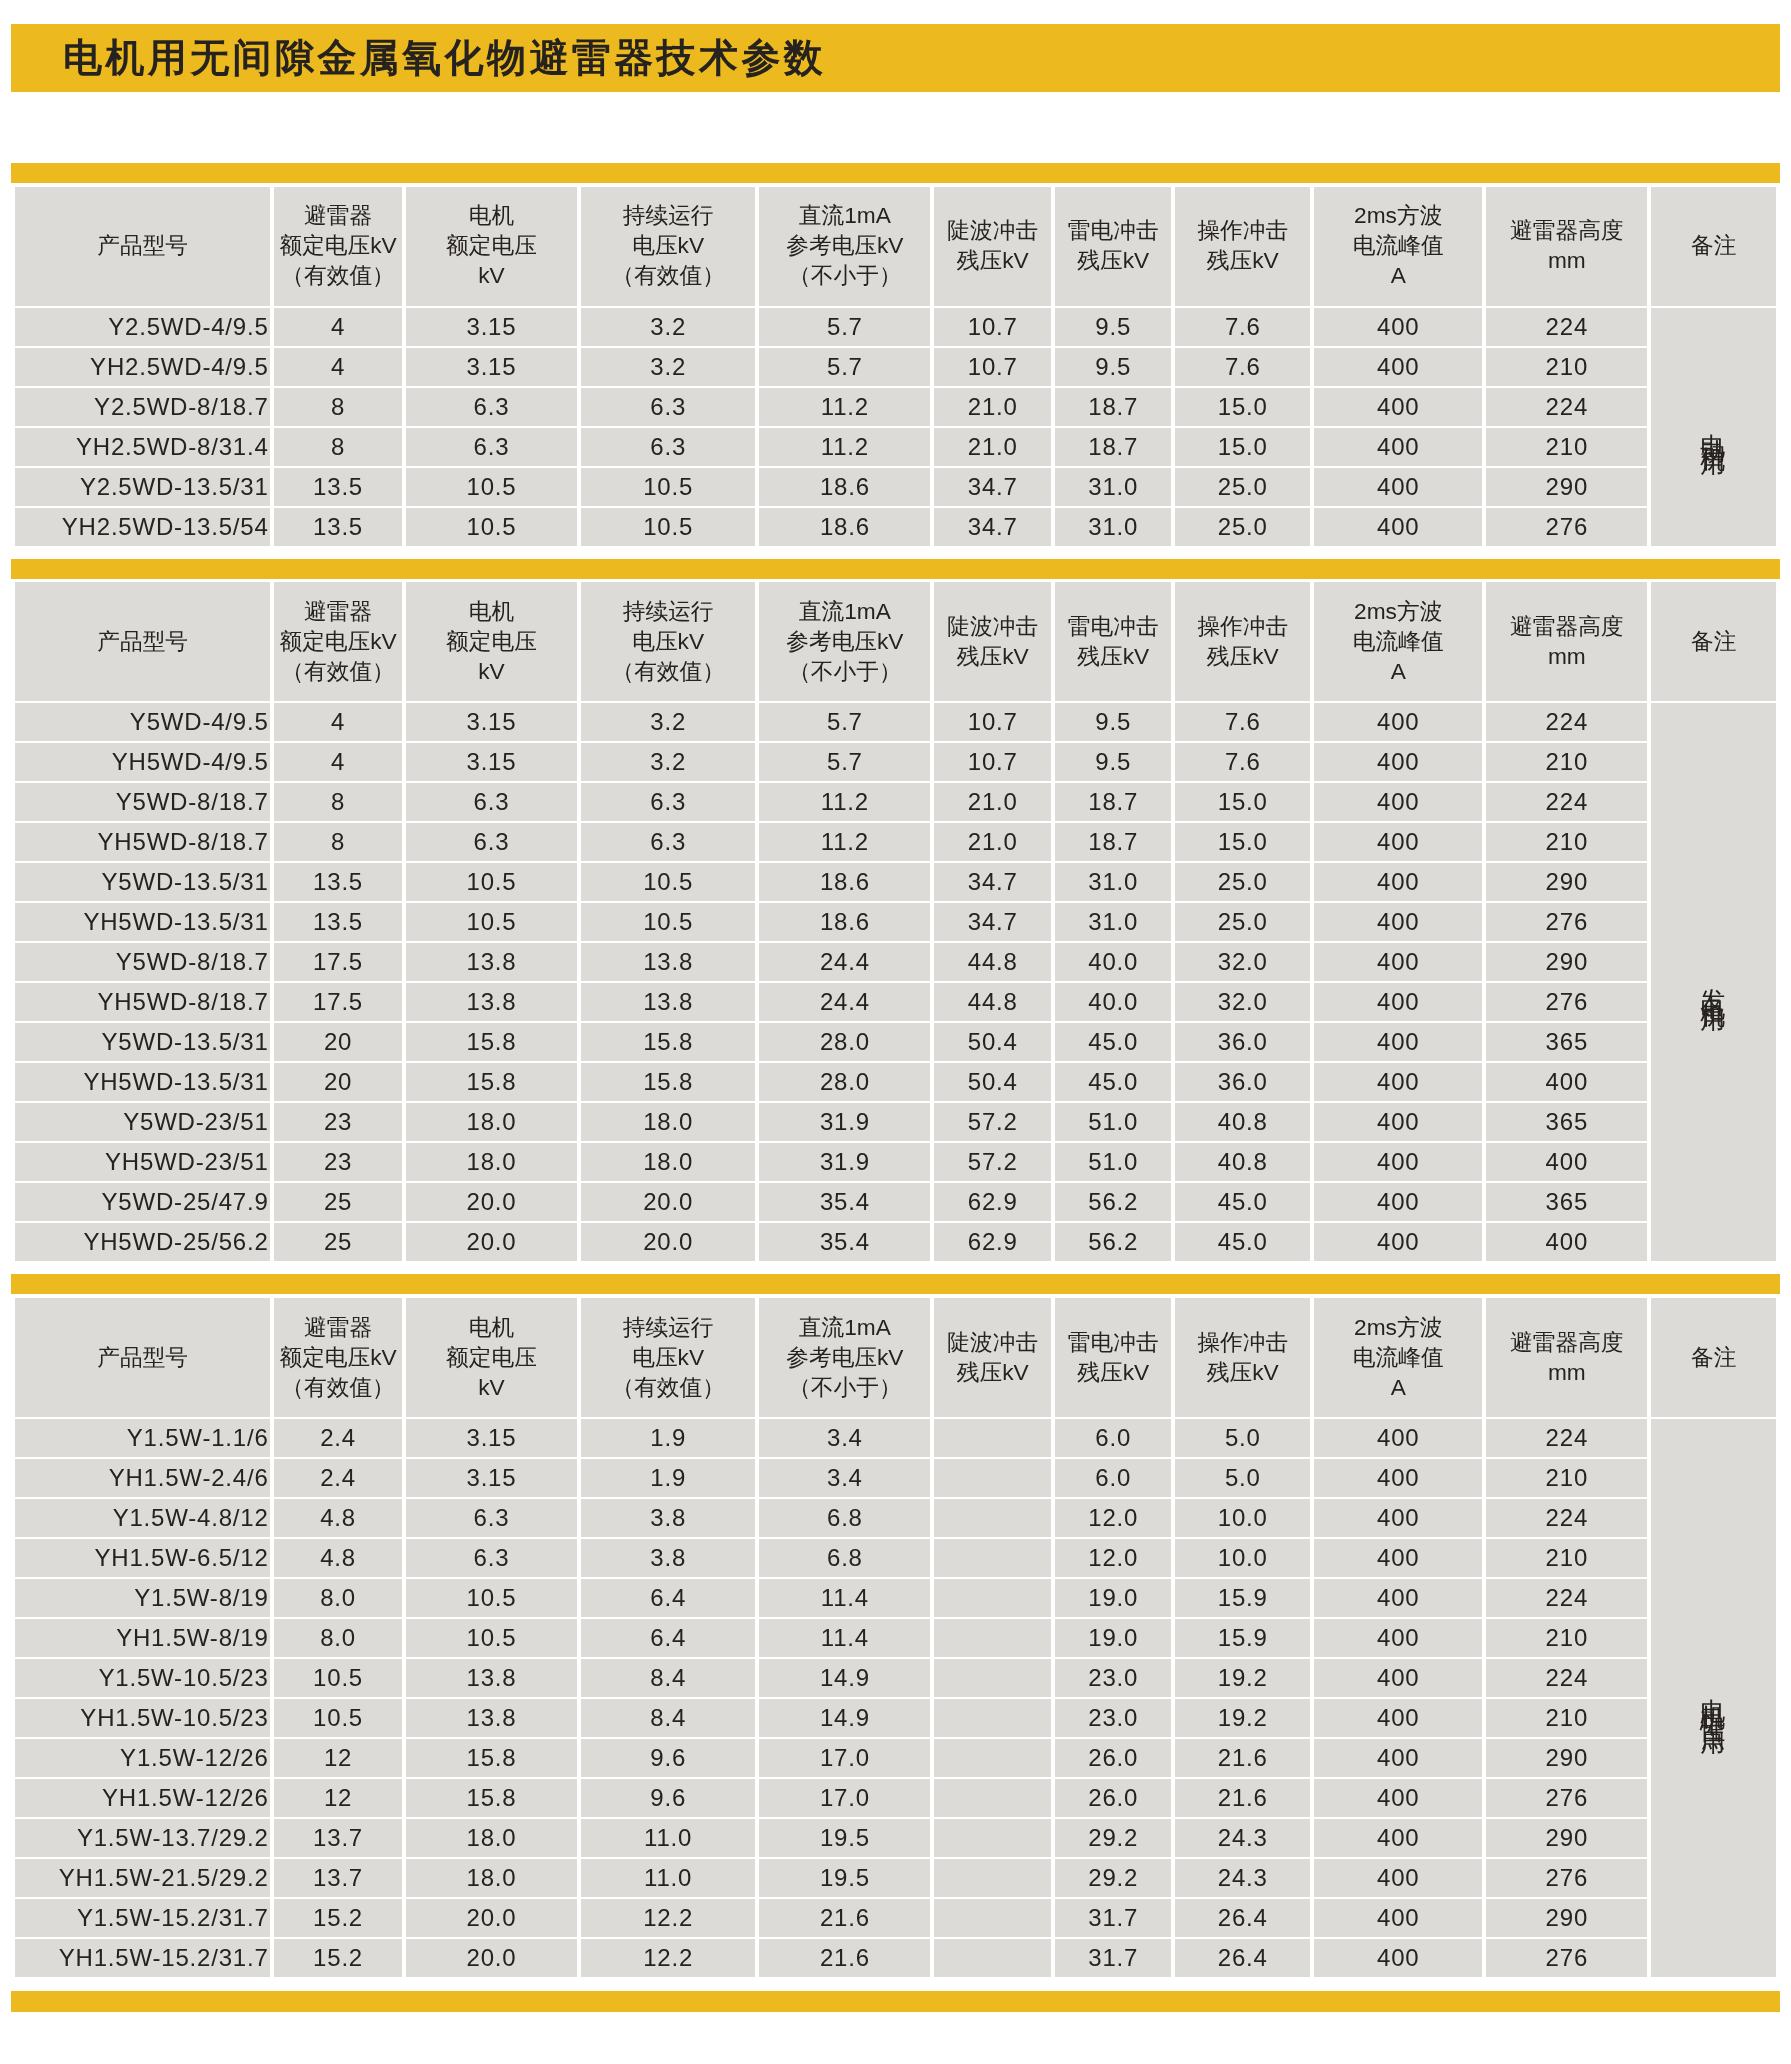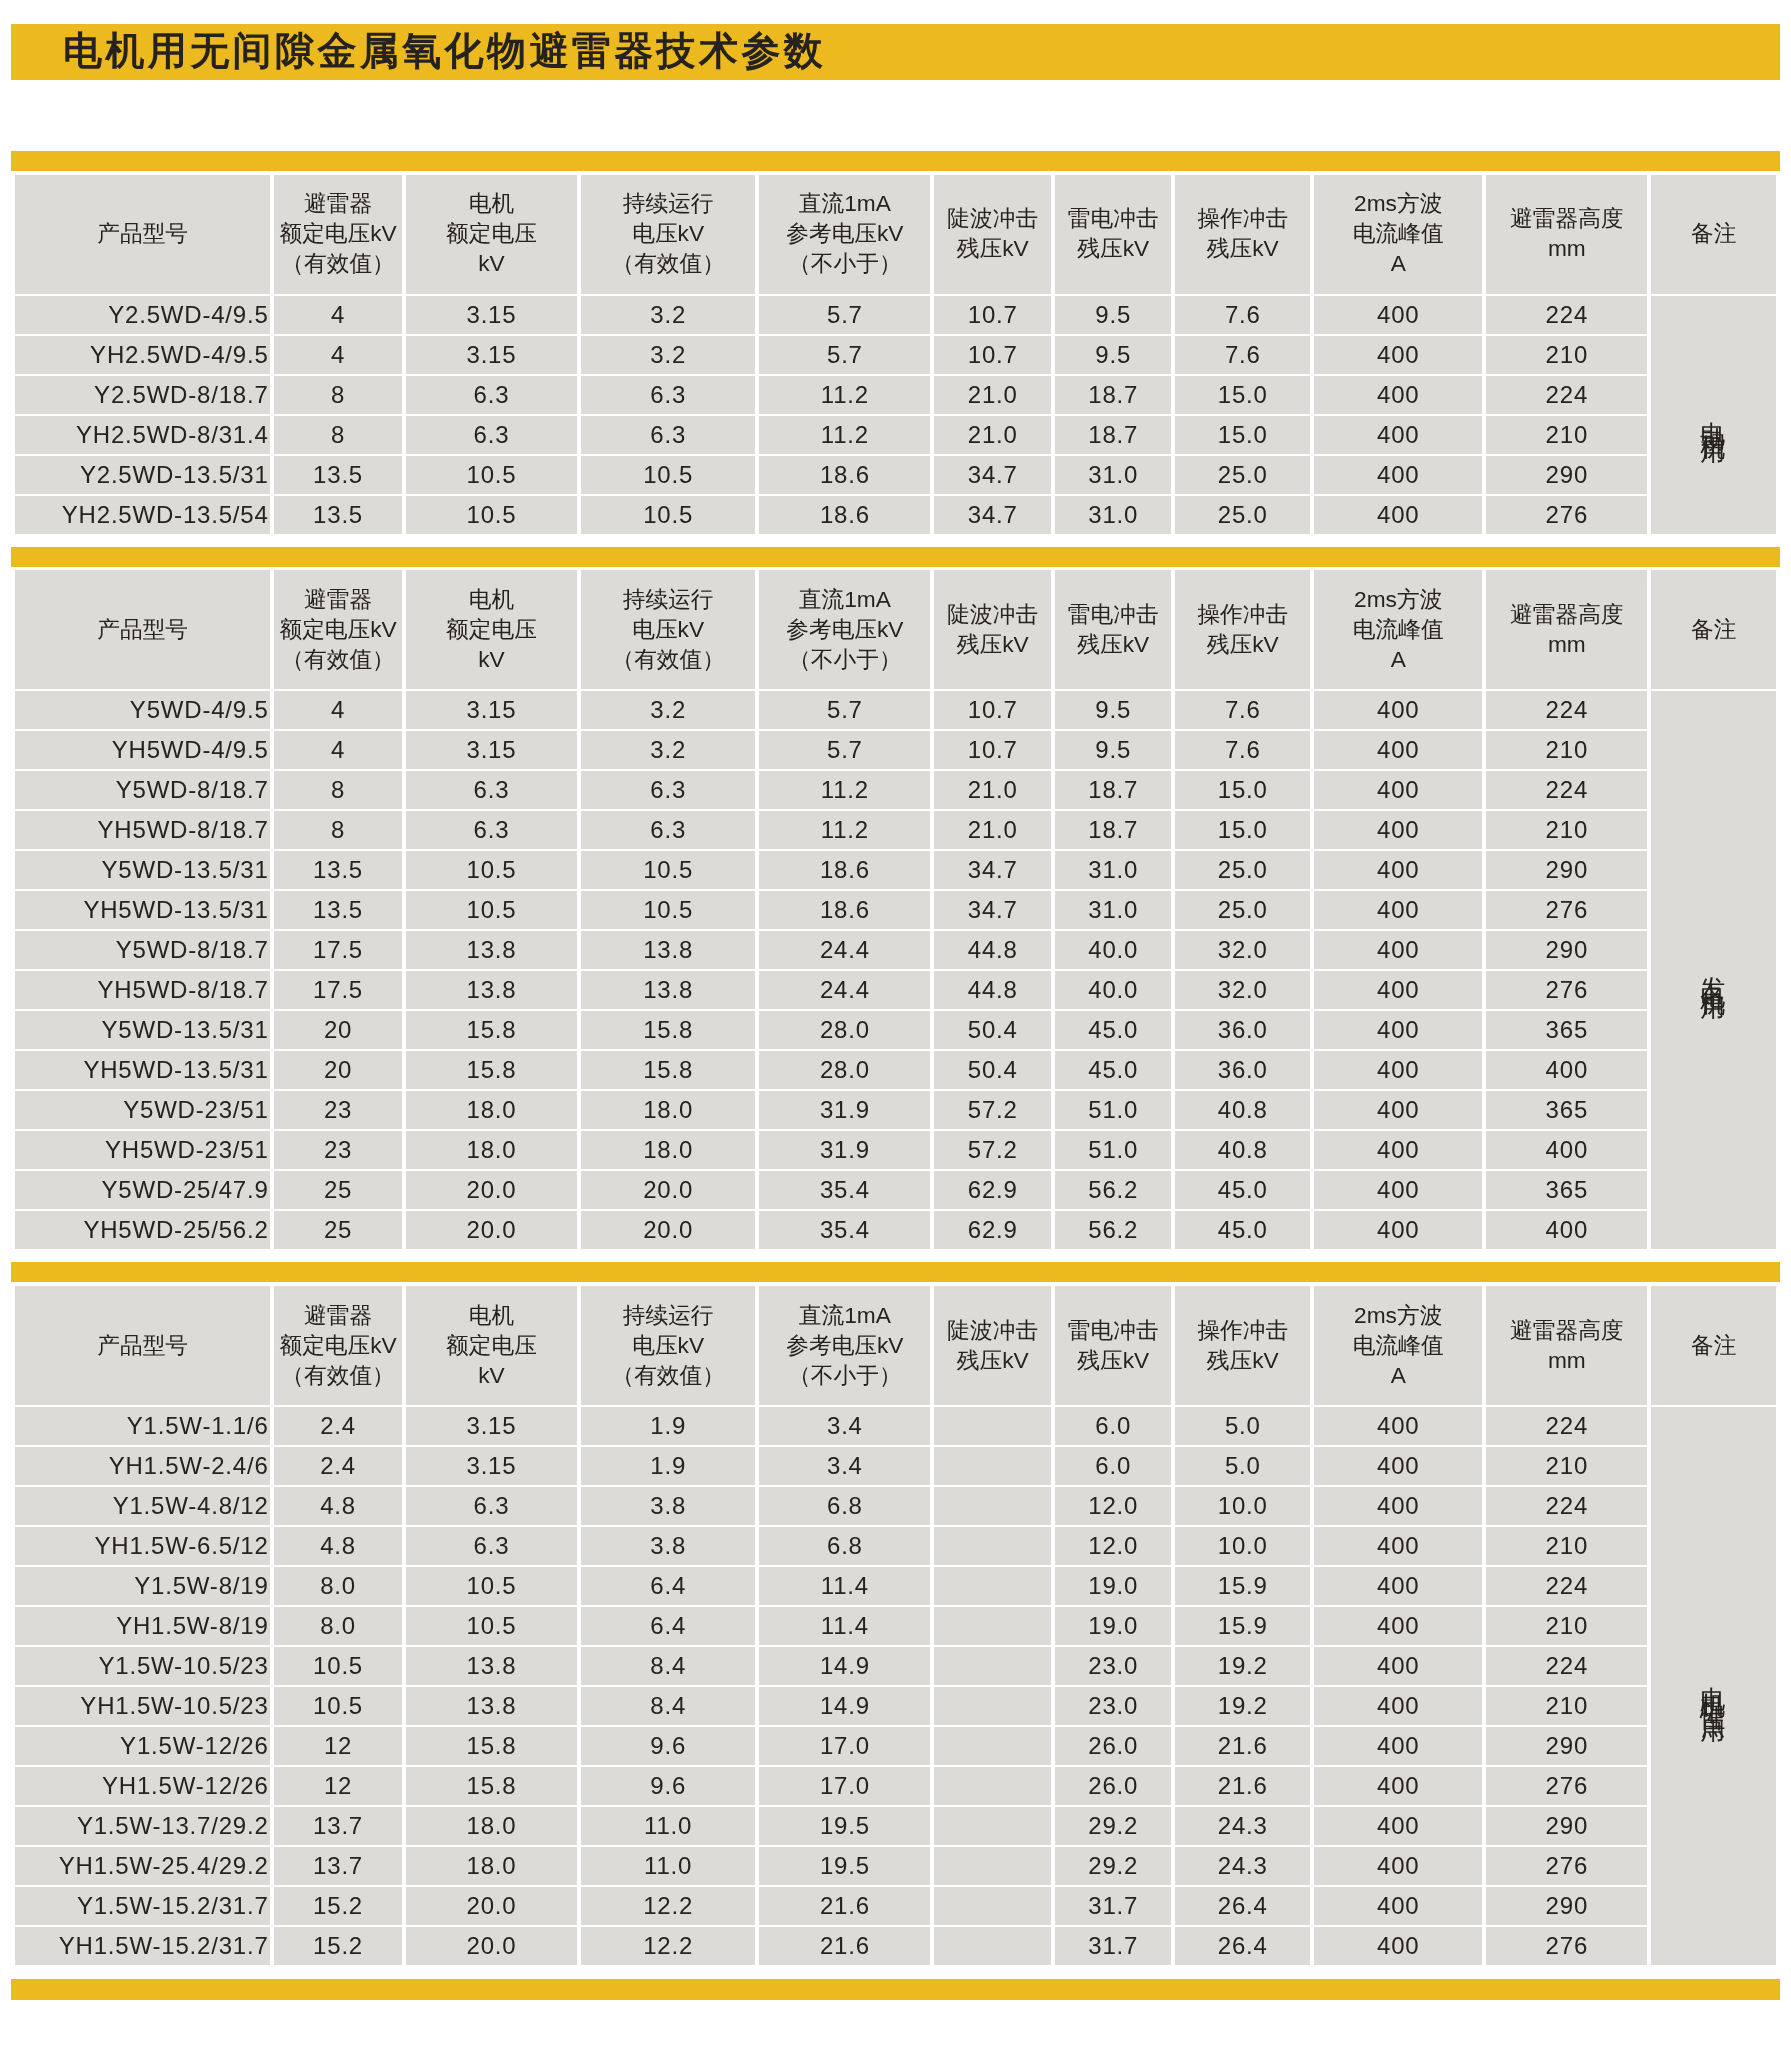--- a/index.html
+++ b/index.html
@@ -9,24 +9,24 @@
   }
   html,body{margin:0;padding:0;background:#ffffff;}
   body{
     width:1791px;
     font-family:"Liberation Sans","DejaVu Sans",sans-serif;
     color:var(--ink);
   }
   .content{padding:0 11px;}
   .title-bar{
     margin-top:24px;
-    height:56px;
+    height:68px;
     background:var(--yellow);
     display:flex;
-    align-items:flex-start;
+    align-items:center;
     padding-left:52px;
     box-sizing:border-box;
   }
   .title{
     font-size:39px;
     font-weight:bold;
     letter-spacing:3.4px;
     white-space:nowrap;
   }
   .strip{height:20px;background:var(--yellow);}
@@ -597,21 +597,21 @@
           <td class="num">18.0</td>
           <td class="num">11.0</td>
           <td class="num">19.5</td>
           <td class="num"></td>
           <td class="num">29.2</td>
           <td class="num">24.3</td>
           <td class="num">400</td>
           <td class="num">290</td>
         </tr>
         <tr>
-          <td class="model">YH1.5W-25.4/29.2</td>
+          <td class="model">YH1.5W-21.5/29.2</td>
           <td class="num">13.7</td>
           <td class="num">18.0</td>
           <td class="num">11.0</td>
           <td class="num">19.5</td>
           <td class="num"></td>
           <td class="num">29.2</td>
           <td class="num">24.3</td>
           <td class="num">400</td>
           <td class="num">276</td>
         </tr>

